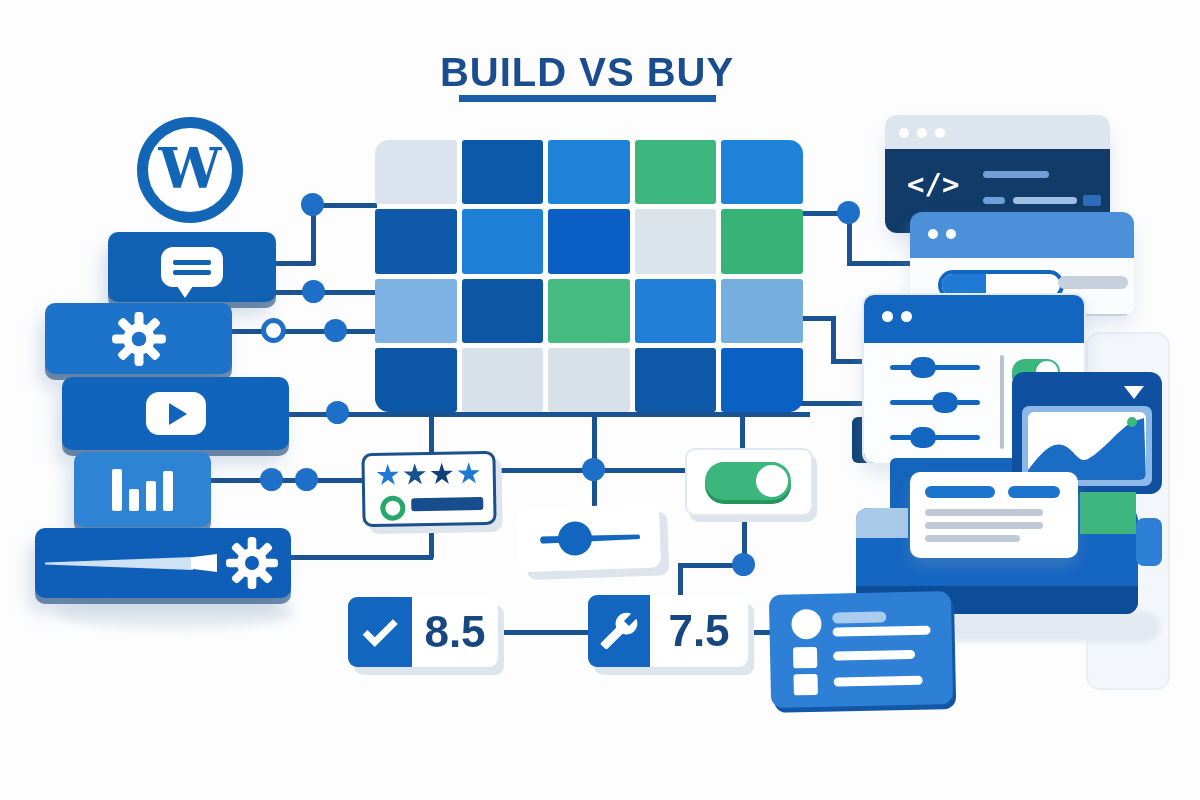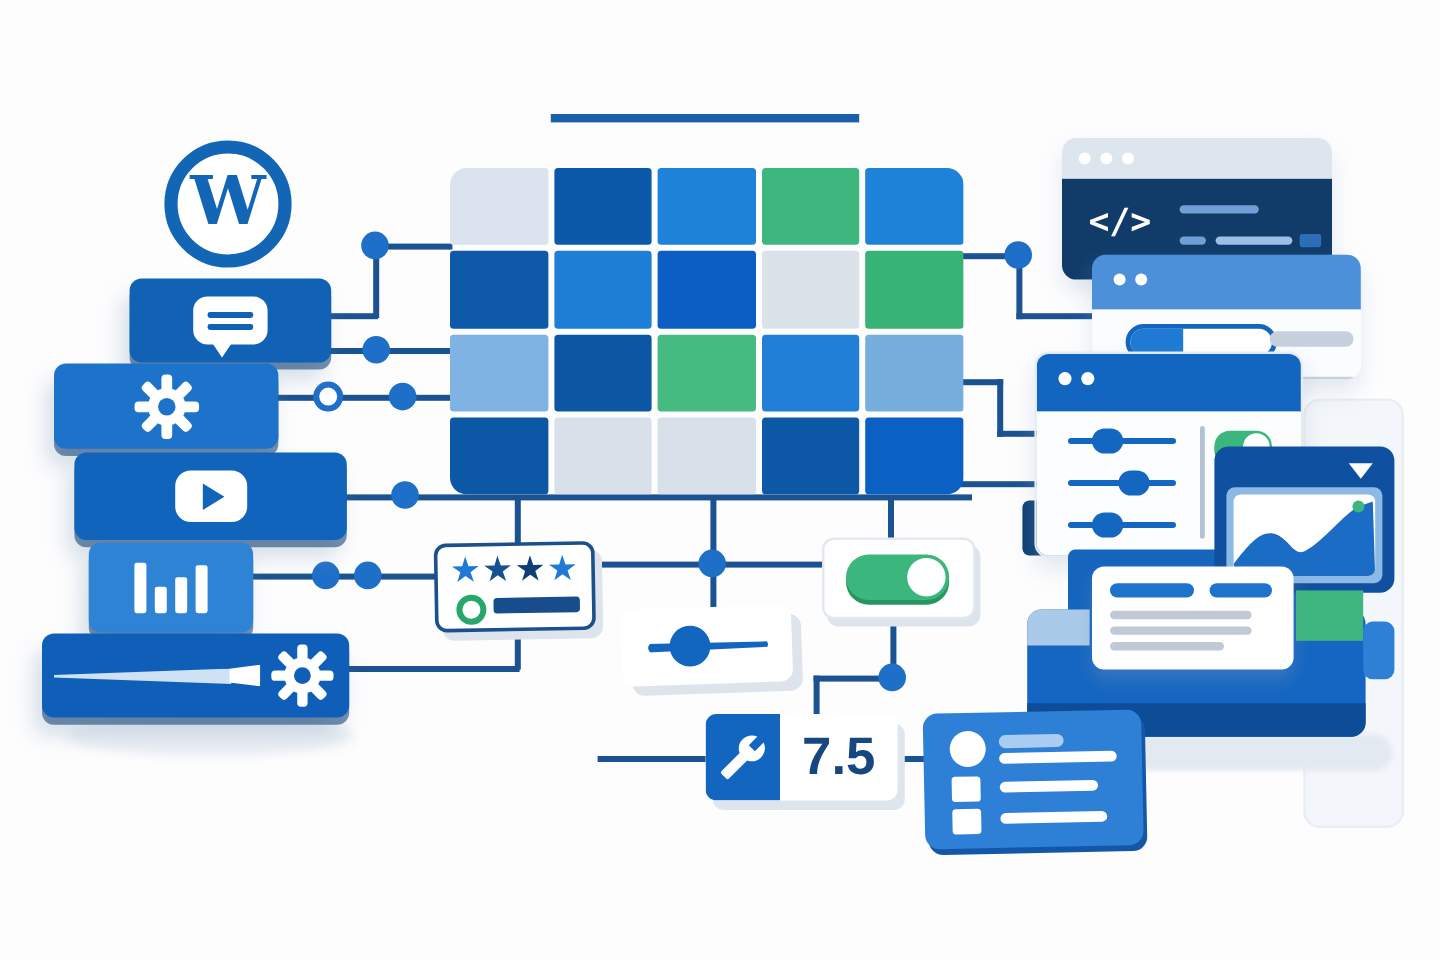--- a/index.html
+++ b/index.html
@@ -36,20 +36,21 @@
   .score .ic{display:flex;align-items:center;justify-content:center;background:#1266c0;}
   .score .val{flex:1;display:flex;align-items:center;justify-content:center;
               font-size:44px;font-weight:800;color:#17477f;}
   .gline{position:absolute;background:#bfcad6;border-radius:4px;}
 </style>
 </head>
 <body>
 
 <div id="stage">
 
+  <div class="title">BUILD VS BUY</div>
   <div class="title-underline"></div>
 
   <div class="wp">
     <span>W</span>
   </div>
 
   <div class="line" style="left:275px;top:261px;width:40px;height:5px"></div>
   <div class="line" style="left:311px;top:203px;width:5px;height:62px"></div>
   <div class="line" style="left:313px;top:203px;width:64px;height:5px"></div>
   <div class="line" style="left:266px;top:290px;width:111px;height:5px"></div>
@@ -256,20 +257,28 @@
     <div style="position:absolute;left:22px;top:28px;width:100px;height:9px;background:#1266c0;border-radius:5px;clip-path:polygon(0 10%,100% 25%,100% 75%,0 90%)"></div>
     <div style="position:absolute;left:40px;top:15px;width:34px;height:34px;background:#1266c0;border-radius:50%"></div>
   </div>
 
   <div class="card" style="left:685px;top:448px;width:124px;height:64px;border:2px solid #e2e8ef;box-shadow:4px 6px 0 #dde4ec">
     <div style="position:absolute;left:18px;top:12px;width:86px;height:38px;background:#3bb77e;border-radius:19px;box-shadow:0 4px 0 #27965e">
       <div style="position:absolute;right:3px;top:3px;width:32px;height:32px;background:#fff;border-radius:50%"></div>
     </div>
   </div>
 
+  <div class="score" style="left:348px;top:597px;width:150px;height:70px">
+    <div class="ic" style="width:64px">
+      <svg width="42" height="42" viewBox="0 0 24 24">
+          <path d="M9 16.2L4.8 12l-1.6 1.6L9 19.4 21 7.4 19.4 5.8z" fill="#fff" stroke="#fff" stroke-width="1.6"></path>
+        </svg>
+    </div>
+    <div class="val">8.5</div>
+  </div>
 
   <div class="score" style="left:588px;top:595px;width:160px;height:72px">
     <div class="ic" style="width:62px">
       <svg width="40" height="40" viewBox="0 0 24 24" style="transform:scaleX(-1)">
         <path d="M22.7 19l-9.1-9.1c.9-2.3.4-5-1.5-6.9-2-2-5-2.4-7.4-1.3L9 6 6 9 1.6 4.7C.4 7.1.9 10.1 2.9 12.1c1.9 1.9 4.6 2.4 6.9 1.5l9.1 9.1c.4.4 1 .4 1.4 0l2.3-2.3c.5-.4.5-1.1.1-1.4z" fill="#fff"></path>
       </svg>
     </div>
     <div class="val">7.5</div>
   </div>
 

